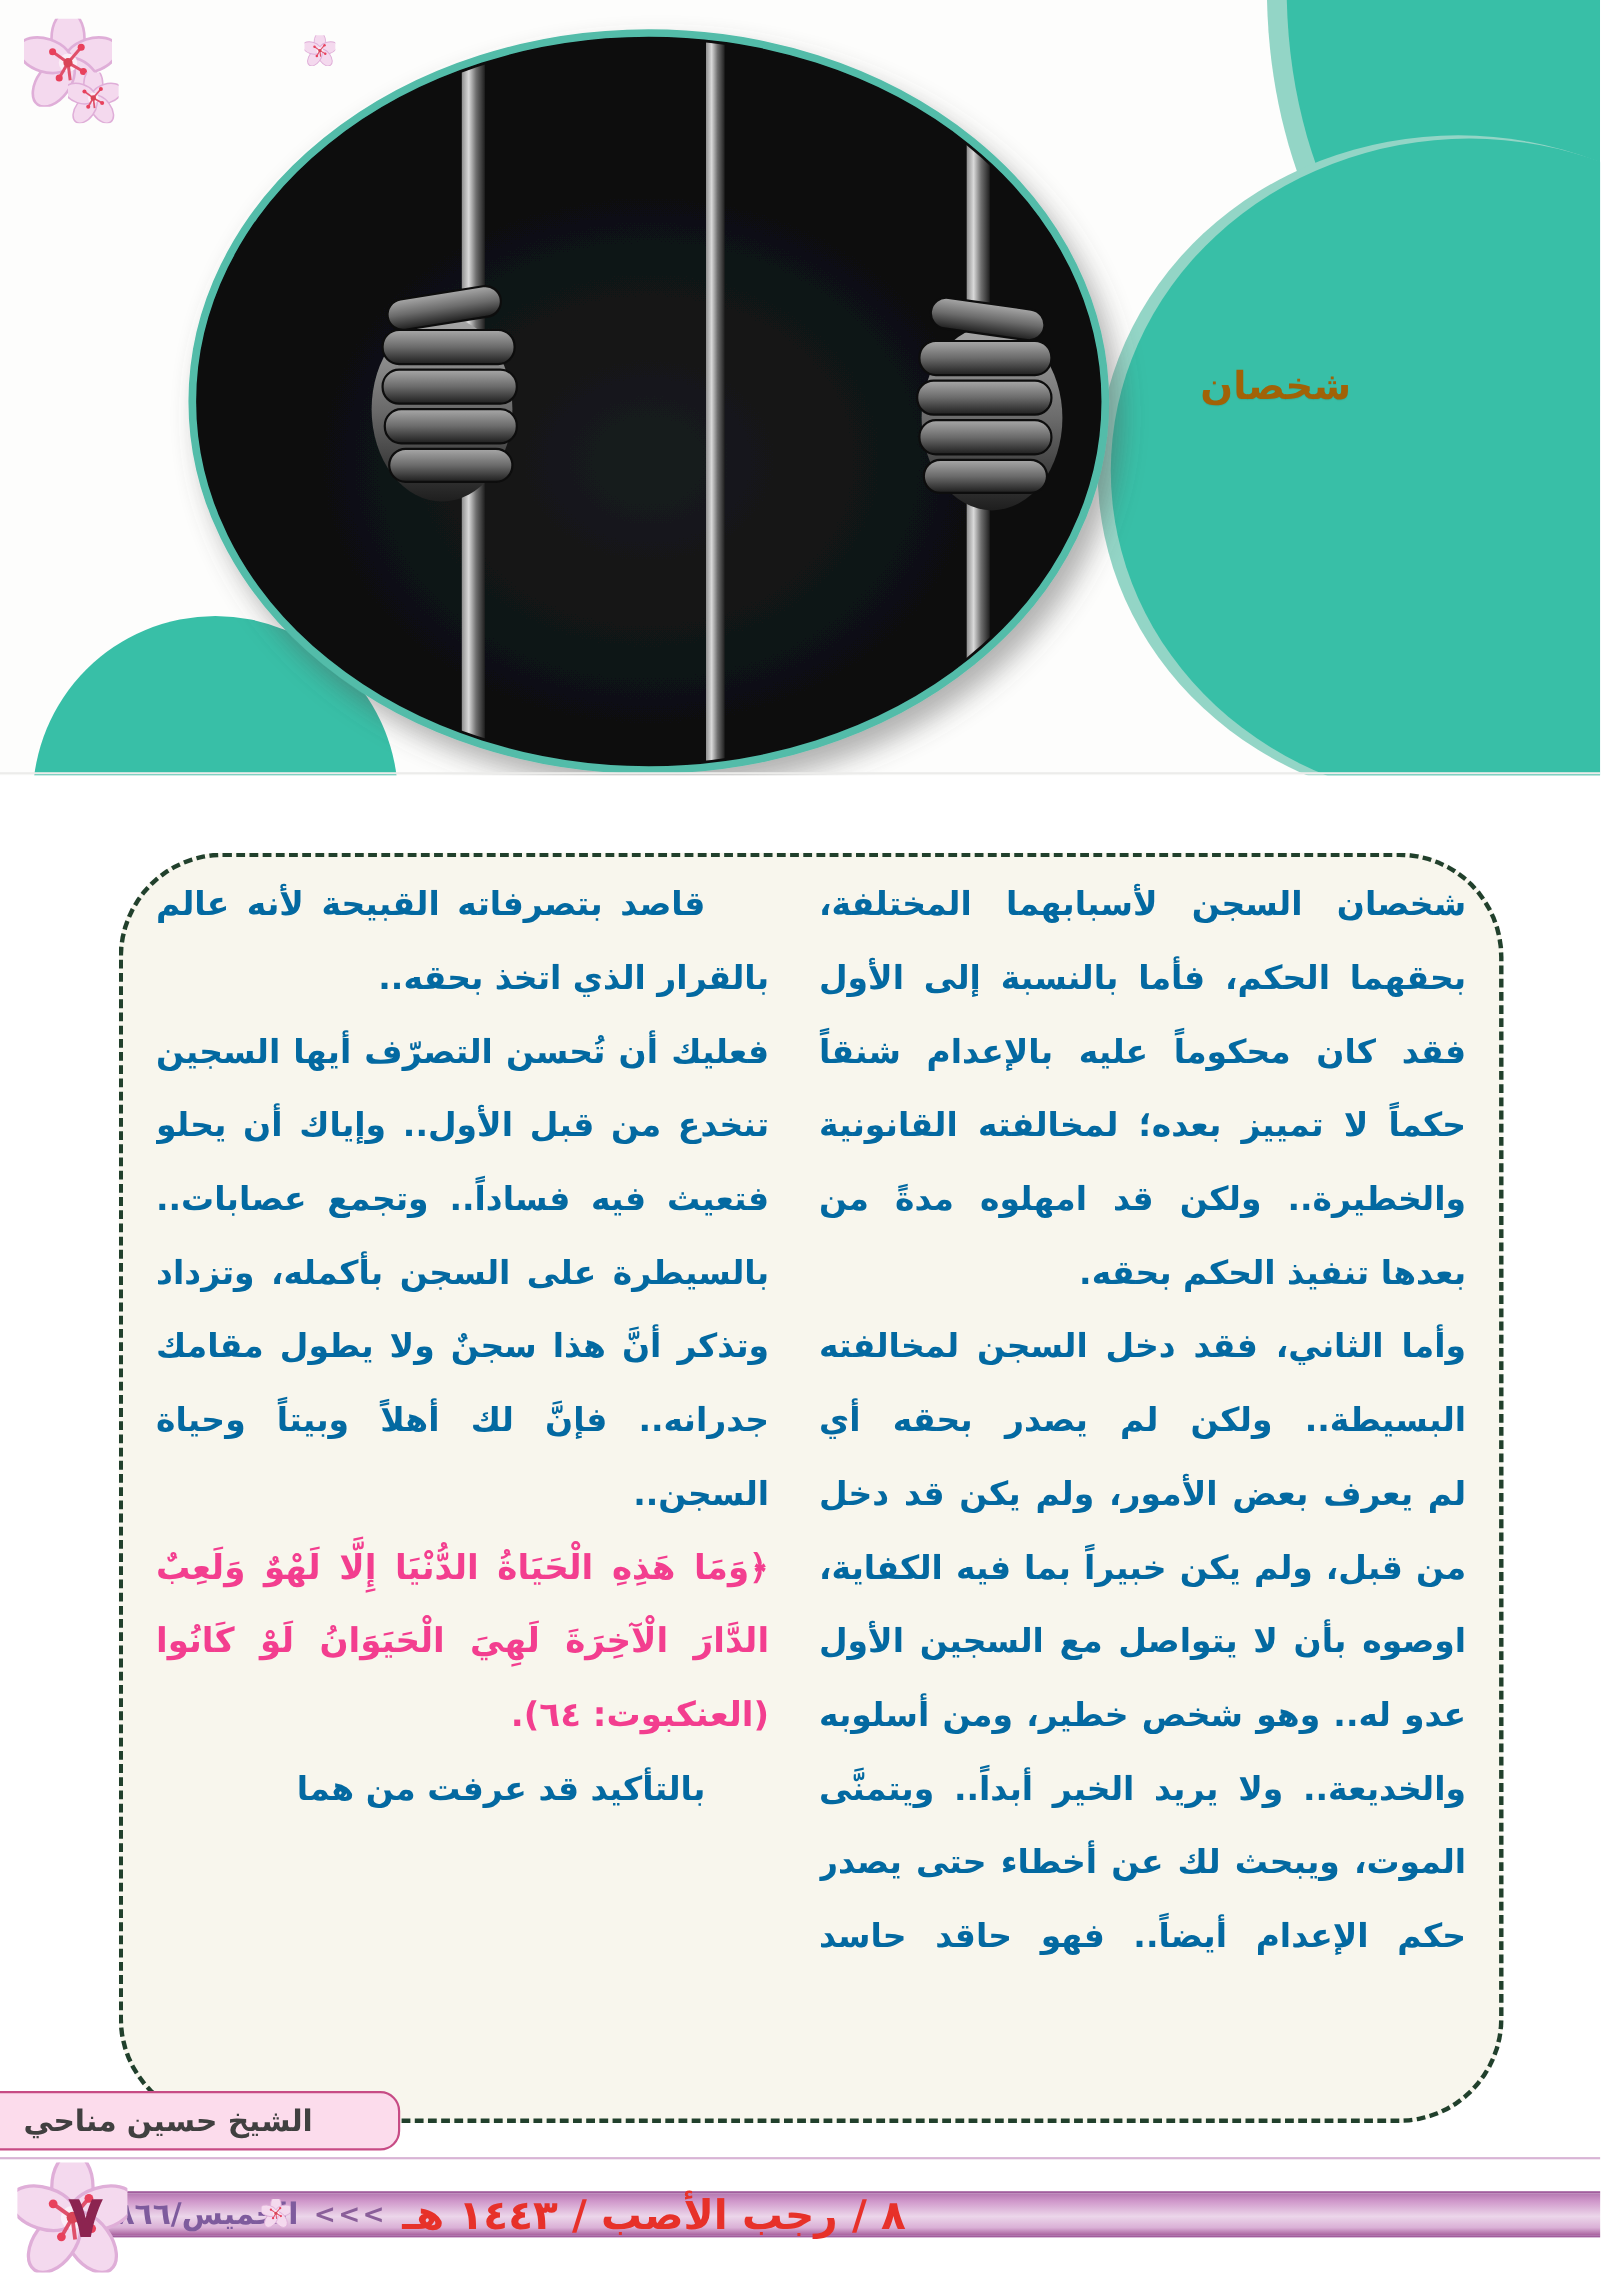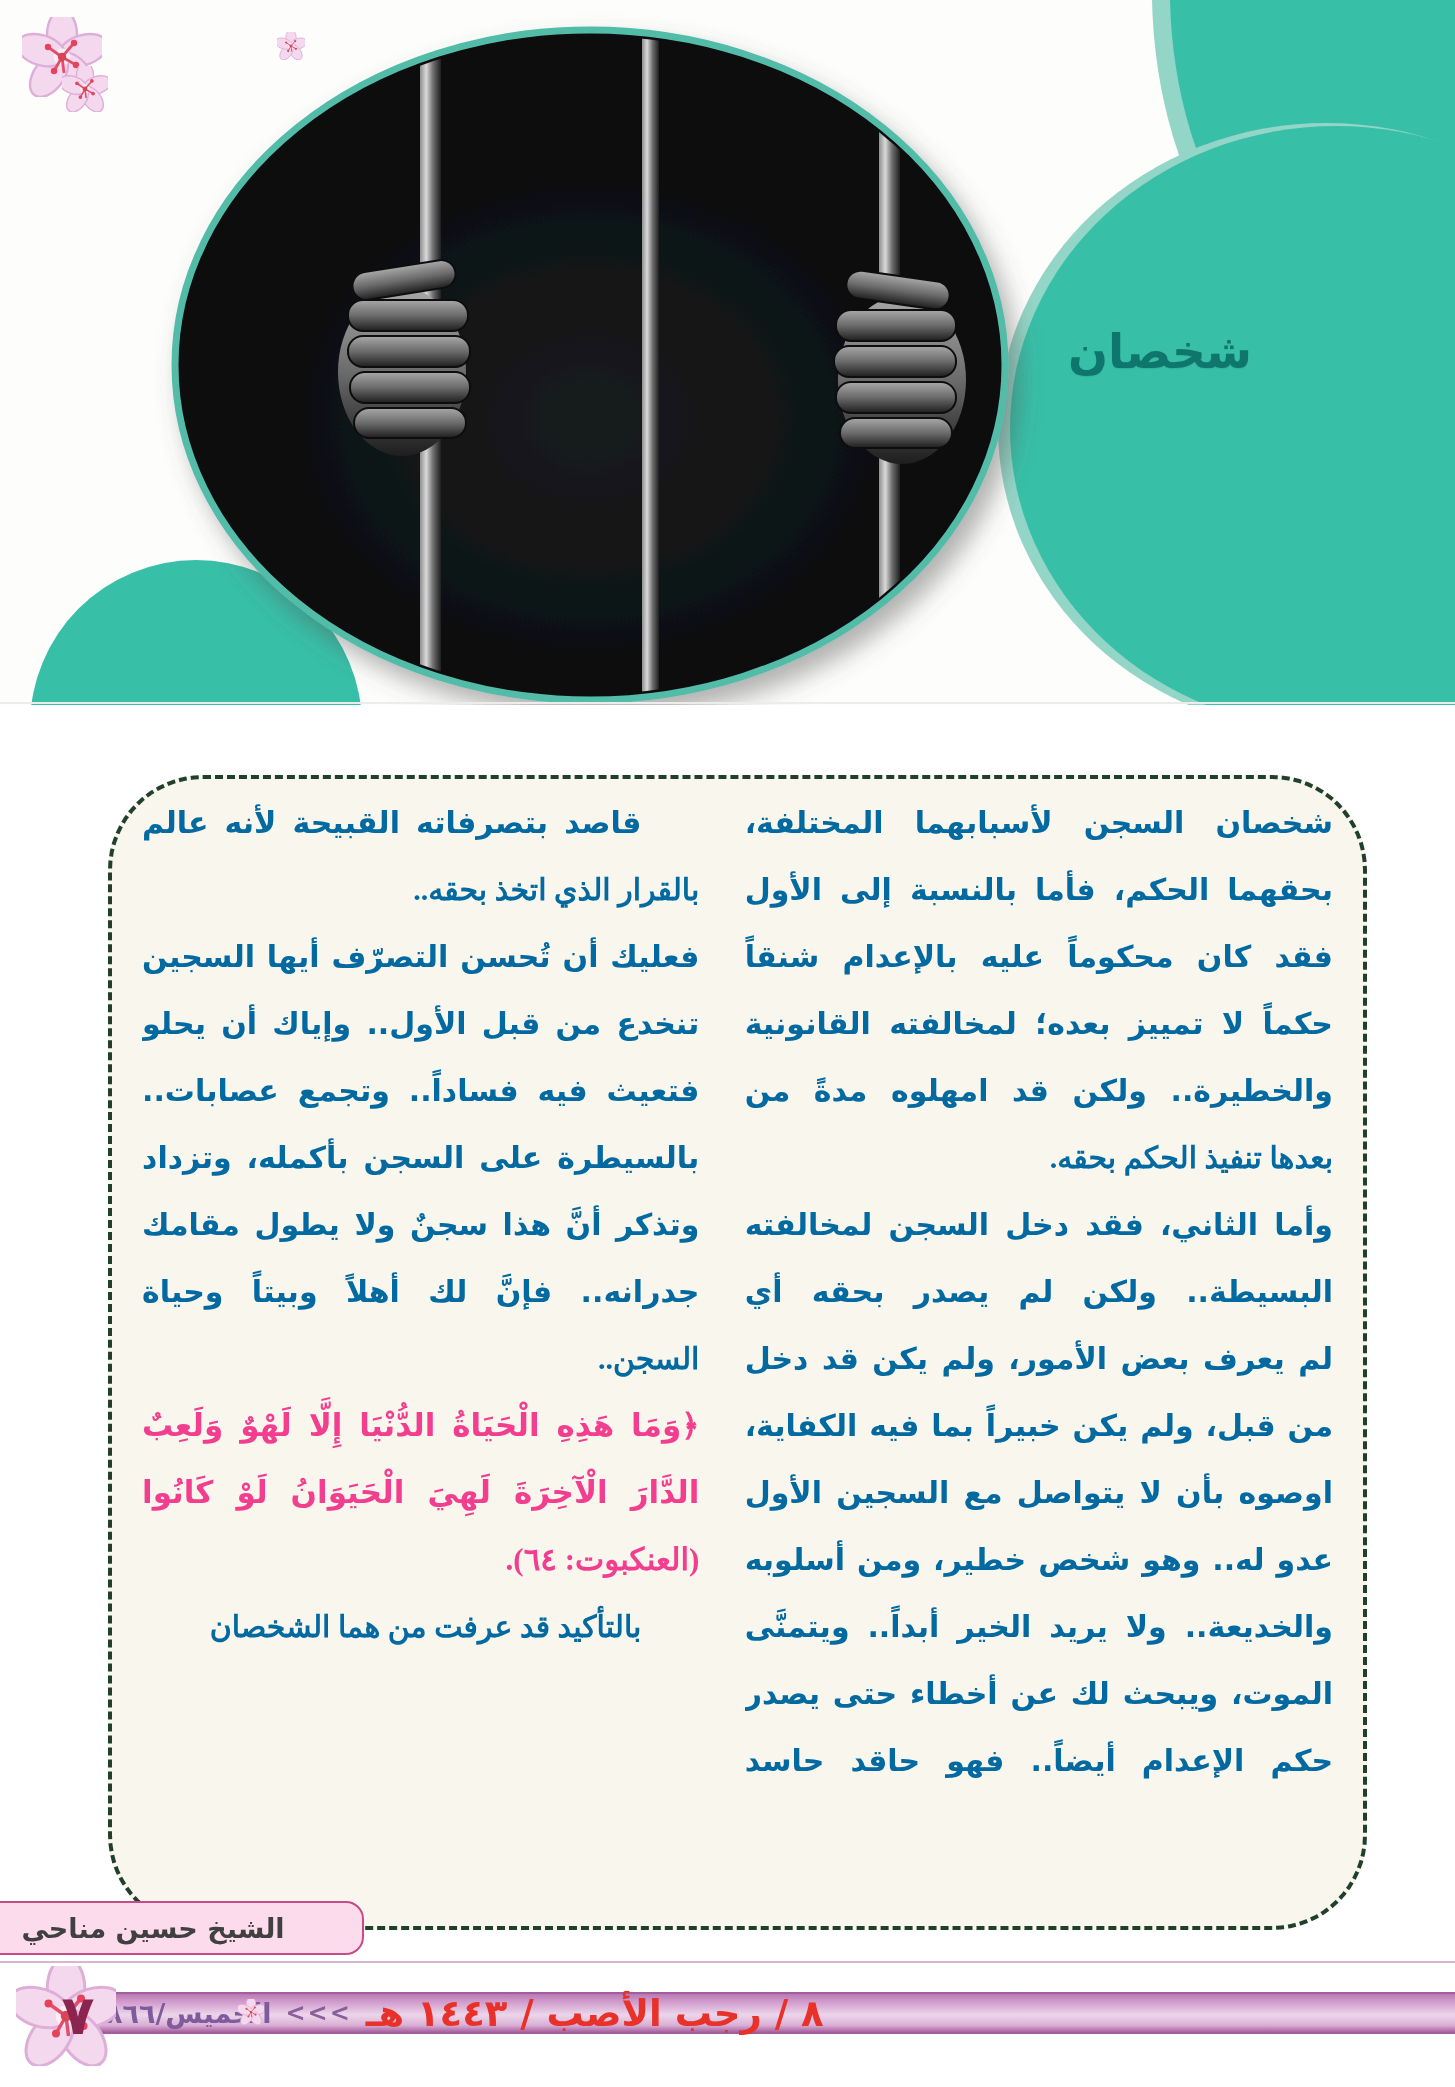--- a/index.html
+++ b/index.html
@@ -7,33 +7,33 @@
   .page{position:absolute;inset:0;background:#ffffff;}
 
   
   .header{position:absolute;top:0;left:0;width:1455px;height:705px;overflow:hidden;background:#fdfdfc;}
   .hero-svg{position:absolute;top:0;left:0;}
   .badge{position:absolute;left:92px;top:57px;width:284px;height:43px;background:#d6a3cf;
          border-radius:10px 18px 18px 10px;display:flex;align-items:center;justify-content:center;
          box-shadow:0 1px 0 rgba(122,42,94,.25);}
   .badge span{color:#7d2a5e;font-size:29px;font-weight:bold;letter-spacing:0;}
   .flower{position:absolute;pointer-events:none;}
-  .page-title{position:absolute;left:995px;top:295px;width:330px;text-align:center;color:#0f766e;
-              font-weight:bold;font-size:47px;line-height:114px;text-shadow:0 1px 1px rgba(0,0,0,.08);}
+  .page-title{position:absolute;left:995px;top:295px;width:330px;text-align:center;color:#a16207;
+              font-weight:bold;font-size:35px;line-height:114px;text-shadow:0 1px 1px rgba(0,0,0,.08);}
 
   
   .story-box{position:absolute;left:108px;top:775px;width:1259px;height:1155px;box-sizing:border-box;
              background:#f8f6ed;border:4px dashed #21402c;border-radius:95px;
              padding:10px 30px 0 30px;display:flex;justify-content:space-between;direction:rtl;}
   .col{width:49.4%;}
   .col-left{width:46.8%;}
   .line{height:67px;line-height:67px;font-size:30px;font-weight:bold;color:#0369a1;
         text-align:right;overflow:hidden;direction:rtl;}
   .line.j{text-align:justify;text-align-last:justify;}
-  .line.e{text-align:right;font-family:Liberation Serif, serif;}
+  .line.e{text-align:right;}
   .line.i60{padding-right:58px;}
   .line.pink{color:#f33e8f;font-size:31px;}
 
   
   .author-tag{position:absolute;left:-18px;top:1901px;width:382px;height:54px;box-sizing:border-box;
               background:#fcdcec;border:2.5px solid #c74c85;border-radius:18px;
               display:flex;align-items:center;justify-content:center;z-index:5;
               box-shadow:0 0 0 3px #fcdcec inset;}
   .author-tag span{color:#404040;font-size:27px;font-weight:bold;padding-right:40px;}
 

